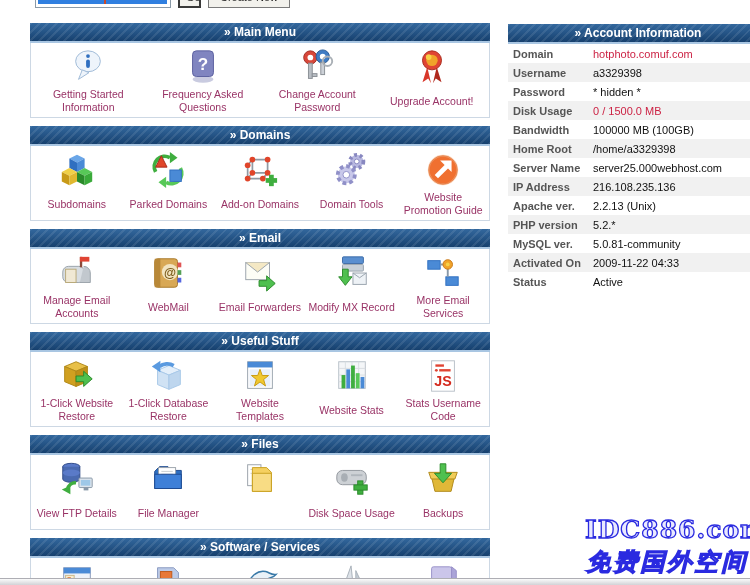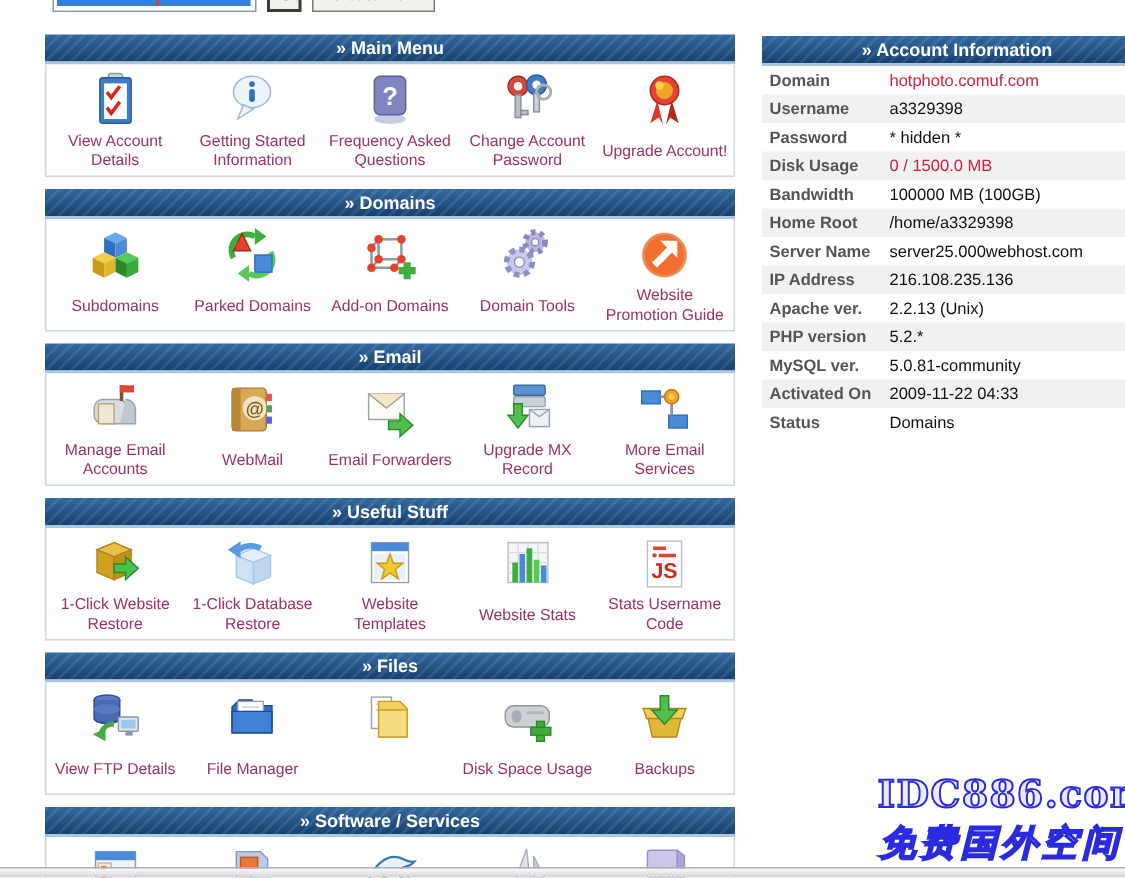--- a/index.html
+++ b/index.html
@@ -64,32 +64,20 @@
       <div class="caret"></div>
     </div>
     <button class="btn" id="go-btn">Go</button>
     <button class="btn" id="create-btn">Create New</button>
   </div>
 
   <div id="left-col">
       <div class="section">
         <div class="sec-header">» Main Menu</div>
         <div class="sec-body">
-          <a class="menu-item">
-            <span class="icon">
-              <svg viewBox="0 0 40 40" xmlns="http://www.w3.org/2000/svg">
-                <rect x="15" y="1" width="10" height="6" rx="2" fill="#cdd7e2" stroke="#8a99ab"></rect>
-                <rect x="9" y="4" width="22" height="32" rx="2" fill="#3f7cc4" stroke="#2a5c96"></rect>
-                <rect x="12" y="8" width="16" height="25" fill="#fff"></rect>
-                <path d="M14 14 l3 4 6-8" stroke="#d42a1e" stroke-width="2.5" fill="none"></path>
-                <path d="M14 25 l3 4 6-8" stroke="#d42a1e" stroke-width="2.5" fill="none"></path>
-              </svg>
-            </span>
-            <span class="mi-label">View Account Details</span>
-          </a>
           <a class="menu-item">
             <span class="icon">
               <svg viewBox="0 0 40 40" xmlns="http://www.w3.org/2000/svg">
                 <ellipse cx="20" cy="14" rx="13" ry="11" fill="#eef4fb" stroke="#9db8d6"></ellipse>
                 <path d="M14 23 l-4 10 11-7z" fill="#eef4fb" stroke="#9db8d6"></path>
                 <circle cx="20" cy="8.5" r="2" fill="#2f6fc0"></circle>
                 <rect x="18" y="12" width="4" height="9" rx="2" fill="#2f6fc0"></rect>
               </svg>
             </span>
             <span class="mi-label">Getting Started Information</span>
@@ -256,21 +244,21 @@
           <a class="menu-item">
             <span class="icon">
               <svg viewBox="0 0 40 40" xmlns="http://www.w3.org/2000/svg">
                 <rect x="10" y="3" width="22" height="7" rx="1" fill="#5a8fd0" stroke="#3a6aa8"></rect>
                 <rect x="10" y="11" width="22" height="7" rx="1" fill="#c8d0d8" stroke="#98a2ac"></rect>
                 <rect x="21" y="20" width="14" height="12" fill="#eef2f6" stroke="#98a2ac"></rect>
                 <path d="M21 20 l7 5 7-5" fill="none" stroke="#98a2ac"></path>
                 <path d="M10 16 v8 h-4 l7 9 7-9 h-4 v-8z" fill="#4fc04f" stroke="#2a8a2a"></path>
               </svg>
             </span>
-            <span class="mi-label">Upgrade MX Record</span>
+            <span class="mi-label">Modify MX Record</span>
           </a>
           <a class="menu-item">
             <span class="icon">
               <svg viewBox="0 0 40 40" xmlns="http://www.w3.org/2000/svg">
                 <rect x="4" y="7" width="13" height="9" fill="#4a8ad6" stroke="#2f6fc0"></rect>
                 <rect x="23" y="24" width="13" height="9" fill="#4a8ad6" stroke="#2f6fc0"></rect>
                 <path d="M17 11 h8 v13" fill="none" stroke="#8898a8" stroke-width="2"></path>
                 <circle cx="25" cy="11" r="5" fill="#f0a32a" stroke="#c87818"></circle>
                 <circle cx="25" cy="11" r="2" fill="#f7d148"></circle>
               </svg>
@@ -519,21 +507,21 @@
         <div class="acc-row">
           <span class="acc-label">MySQL ver.</span>
           <span class="acc-value">5.0.81-community</span>
         </div>
         <div class="acc-row alt">
           <span class="acc-label">Activated On</span>
           <span class="acc-value">2009-11-22 04:33</span>
         </div>
         <div class="acc-row">
           <span class="acc-label">Status</span>
-          <span class="acc-value">Domains</span>
+          <span class="acc-value">Active</span>
         </div>
       </div>
   </div>
 
   <div id="watermark">
     <div id="wm1">IDC886.com</div>
     <div id="wm2">免费国外空间</div>
   </div>
 
   <div id="bottom-bar"></div>

